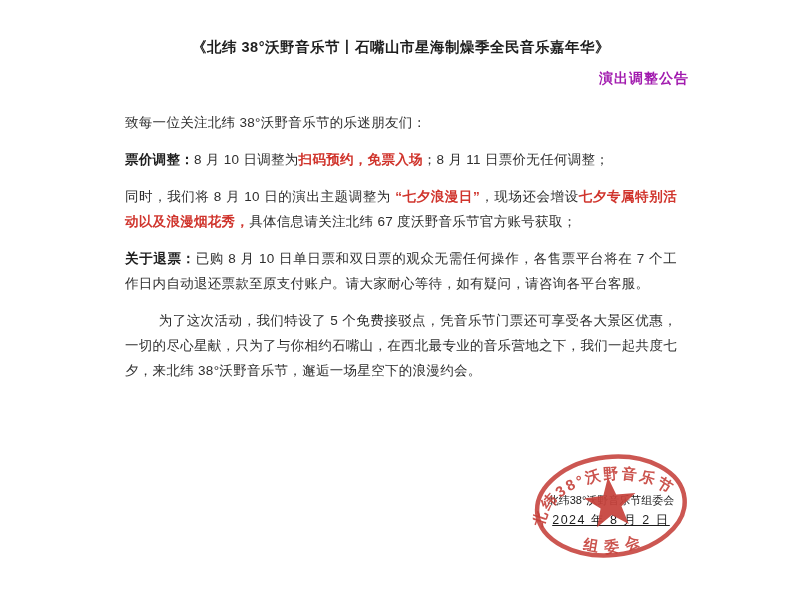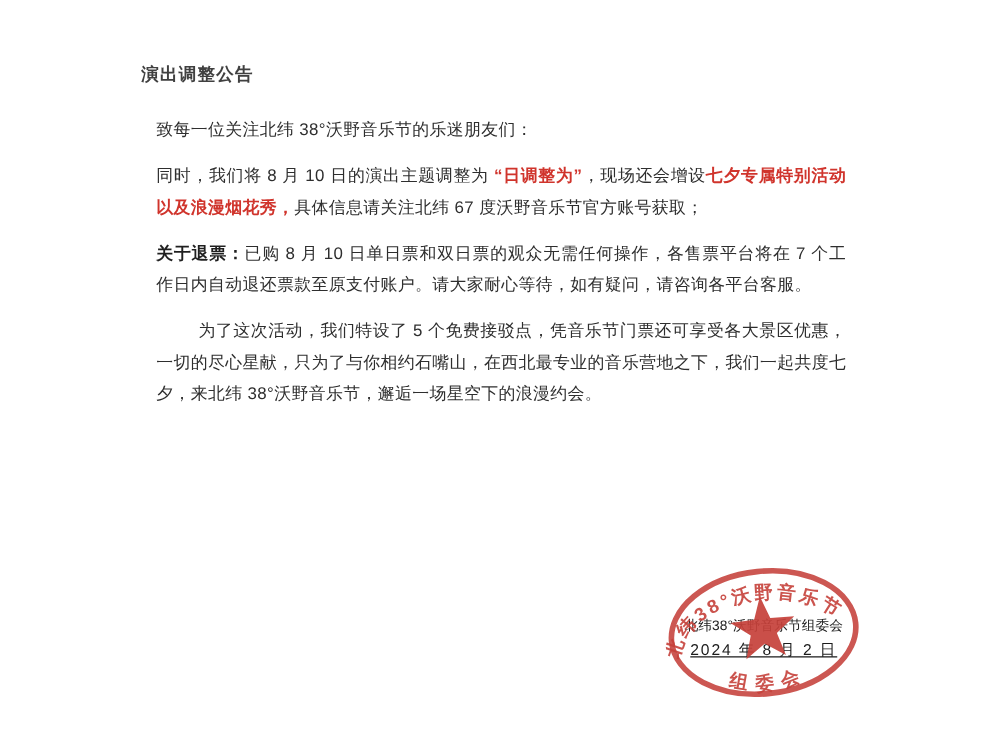--- a/index.html
+++ b/index.html
@@ -2,47 +2,49 @@
 <html><head>
 <meta charset="utf-8">
 <style>
   html,body{margin:0;padding:0;background:#ffffff;}
   .page{
     position:relative;width:800px;height:600px;background:#ffffff;overflow:hidden;
     font-family:"Liberation Sans","DejaVu Sans",sans-serif;color:#2e2e2e;
   }
   .doc{position:absolute;left:113px;top:38px;width:576px;}
   .title{font-size:14.5px;font-weight:bold;text-align:center;line-height:19px;margin:0;color:#1f1f1f;letter-spacing:.5px;}
-  .subtitle{font-size:14px;font-weight:bold;text-align:left;margin:13px 0 0;color:#404040;letter-spacing:1px;}
+  .subtitle{font-size:14px;font-weight:bold;text-align:right;margin:13px 0 0;color:#a21caf;letter-spacing:1px;}
   .body-text p{font-size:13.5px;line-height:25px;margin:12px;text-align:justify;text-justify:inter-character;letter-spacing:.3px;}
   .salutation{margin-top:22px !important;}
   .p-intro{margin-top:23px !important;text-indent:2.5em;}
   .p-activity{margin-top:10px !important;text-indent:2.5em;}
   .p-thanks{text-indent:2.5em;}
   .bold{font-weight:bold;color:#1f1f1f;}
   .red{color:#d0342c;font-weight:bold;}
   .sig-org{position:absolute;left:535px;top:493px;width:152px;text-align:center;font-size:11px;color:#222;white-space:nowrap;}
   .sig-date{position:absolute;left:535px;top:512px;width:152px;text-align:center;font-size:12.5px;letter-spacing:1.5px;color:#1b1b1b;white-space:nowrap;text-decoration:underline;}
   .stamp{position:absolute;left:532px;top:452px;width:158px;height:110px;transform:rotate(-6deg);}
 </style>
 </head>
 <body>
 
 <div class="page">
   <div class="doc">
 
+    <h1 class="title">《北纬 38°沃野音乐节丨石嘴山市星海制燥季全民音乐嘉年华》</h1>
     <h2 class="subtitle">演出调整公告</h2>
 
     <div class="body-text">
       <p class="salutation">致每一位关注北纬 38°沃野音乐节的乐迷朋友们：</p>
 
 
 
+      <p><span class="bold">票价调整：</span><span>8 月 10 日调整为</span><span class="red">扫码预约，免票入场</span><span>；8 月 11 日票价无任何调整；</span></p>
 
-      <p><span>同时，我们将 8 月 10 日的演出主题调整为 </span><span class="red">“日调整为”</span><span>，现场还会增设</span><span class="red">七夕专属特别活动以及浪漫烟花秀，</span><span>具体信息请关注北纬 67 度沃野音乐节官方账号获取；</span></p>
+      <p><span>同时，我们将 8 月 10 日的演出主题调整为 </span><span class="red">“七夕浪漫日”</span><span>，现场还会增设</span><span class="red">七夕专属特别活动以及浪漫烟花秀，</span><span>具体信息请关注北纬 67 度沃野音乐节官方账号获取；</span></p>
 
       <p><span class="bold">关于退票：</span><span>已购 8 月 10 日单日票和双日票的观众无需任何操作，各售票平台将在 7 个工作日内自动退还票款至原支付账户。请大家耐心等待，如有疑问，请咨询各平台客服。</span></p>
 
       <p class="p-activity">为了这次活动，我们特设了 5 个免费接驳点，凭音乐节门票还可享受各大景区优惠，一切的尽心星献，只为了与你相约石嘴山，在西北最专业的音乐营地之下，我们一起共度七夕，来北纬 38°沃野音乐节，邂逅一场星空下的浪漫约会。</p>
 
     </div>
   </div>
 
   <div class="sig-org">北纬38°沃野音乐节组委会</div>
   <div class="sig-date">2024 年 8 月 2 日</div>

